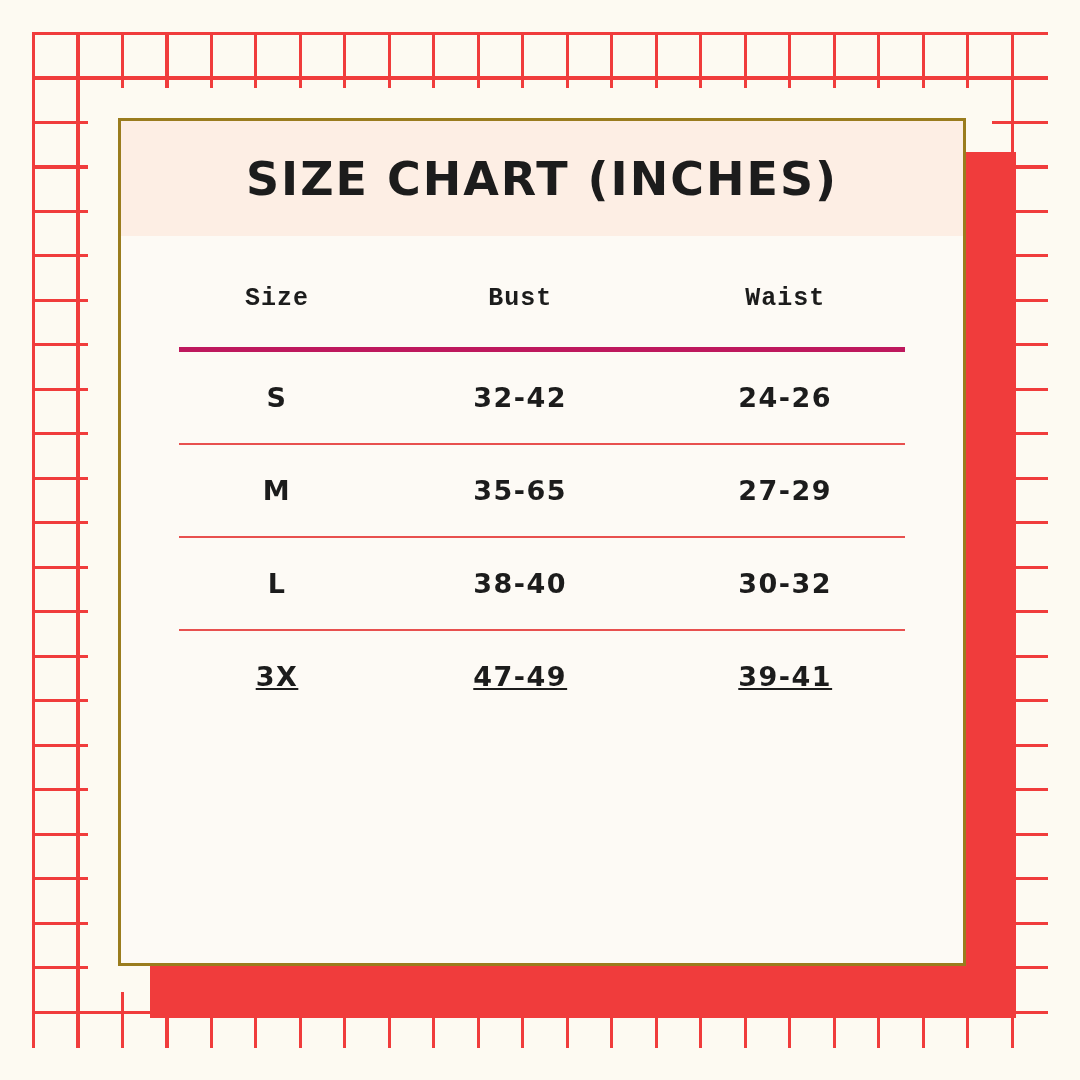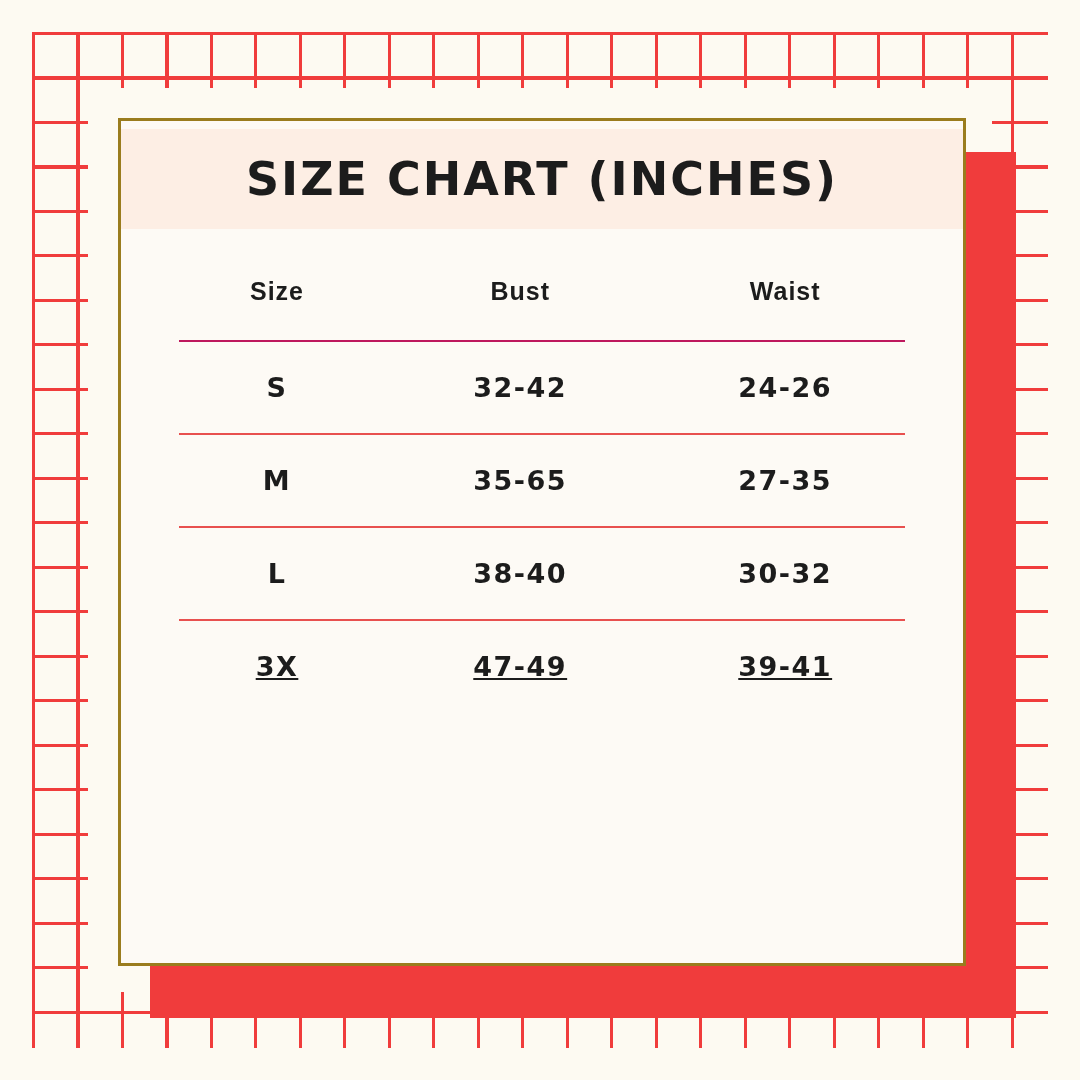--- a/index.html
+++ b/index.html
@@ -60,27 +60,26 @@
     left: 118px;
     top: 118px;
     width: 848px;
     height: 848px;
     background: #fdfaf5;
     border: 3px solid #9a7c1e;
     box-sizing: border-box;
   }
 
   .card-header {
-    height: 100px;
+    height: 115px;
     background: #fdeee4;
     display: flex;
     align-items: center;
     justify-content: center;
     box-sizing: border-box;
-    margin-top: 8px;
   }
 
   .card-title {
     font-family: "DejaVu Sans", sans-serif;
     font-weight: bold;
     font-size: 46px;
     letter-spacing: 2px;
     color: #1c1c1c;
     text-align: center;
     white-space: nowrap;
@@ -91,27 +90,27 @@
     box-sizing: border-box;
   }
 
   table.size-table {
     width: 100%;
     border-collapse: collapse;
     table-layout: fixed;
   }
 
   table.size-table th {
-    font-family: Liberation Sans, sans-serif;
+    font-family: Liberation Mono, monospace;
     font-weight: bold;
     font-size: 25px;
     color: #1c1c1c;
     letter-spacing: 1px;
     padding: 48px 0 34px 0;
-    border-bottom: 2px solid #be185d;
+    border-bottom: 5px solid #be185d;
   }
 
   table.size-table td {
     font-family: "DejaVu Sans", sans-serif;
     font-weight: bold;
     font-size: 27px;
     color: #1c1c1c;
     letter-spacing: 1.5px;
     padding: 30px 0;
     text-align: center;
@@ -152,21 +151,21 @@
         </thead>
         <tbody>
           <tr>
             <td class="col-size">S</td>
             <td class="col-bust">32-42</td>
             <td class="col-waist">24-26</td>
           </tr>
           <tr>
             <td class="col-size">M</td>
             <td class="col-bust">35-65</td>
-            <td class="col-waist">27-35</td>
+            <td class="col-waist">27-29</td>
           </tr>
           <tr>
             <td class="col-size">L</td>
             <td class="col-bust">38-40</td>
             <td class="col-waist">30-32</td>
           </tr>
           <tr class="last-row">
             <td class="col-size">3X</td>
             <td class="col-bust">47-49</td>
             <td class="col-waist">39-41</td>

